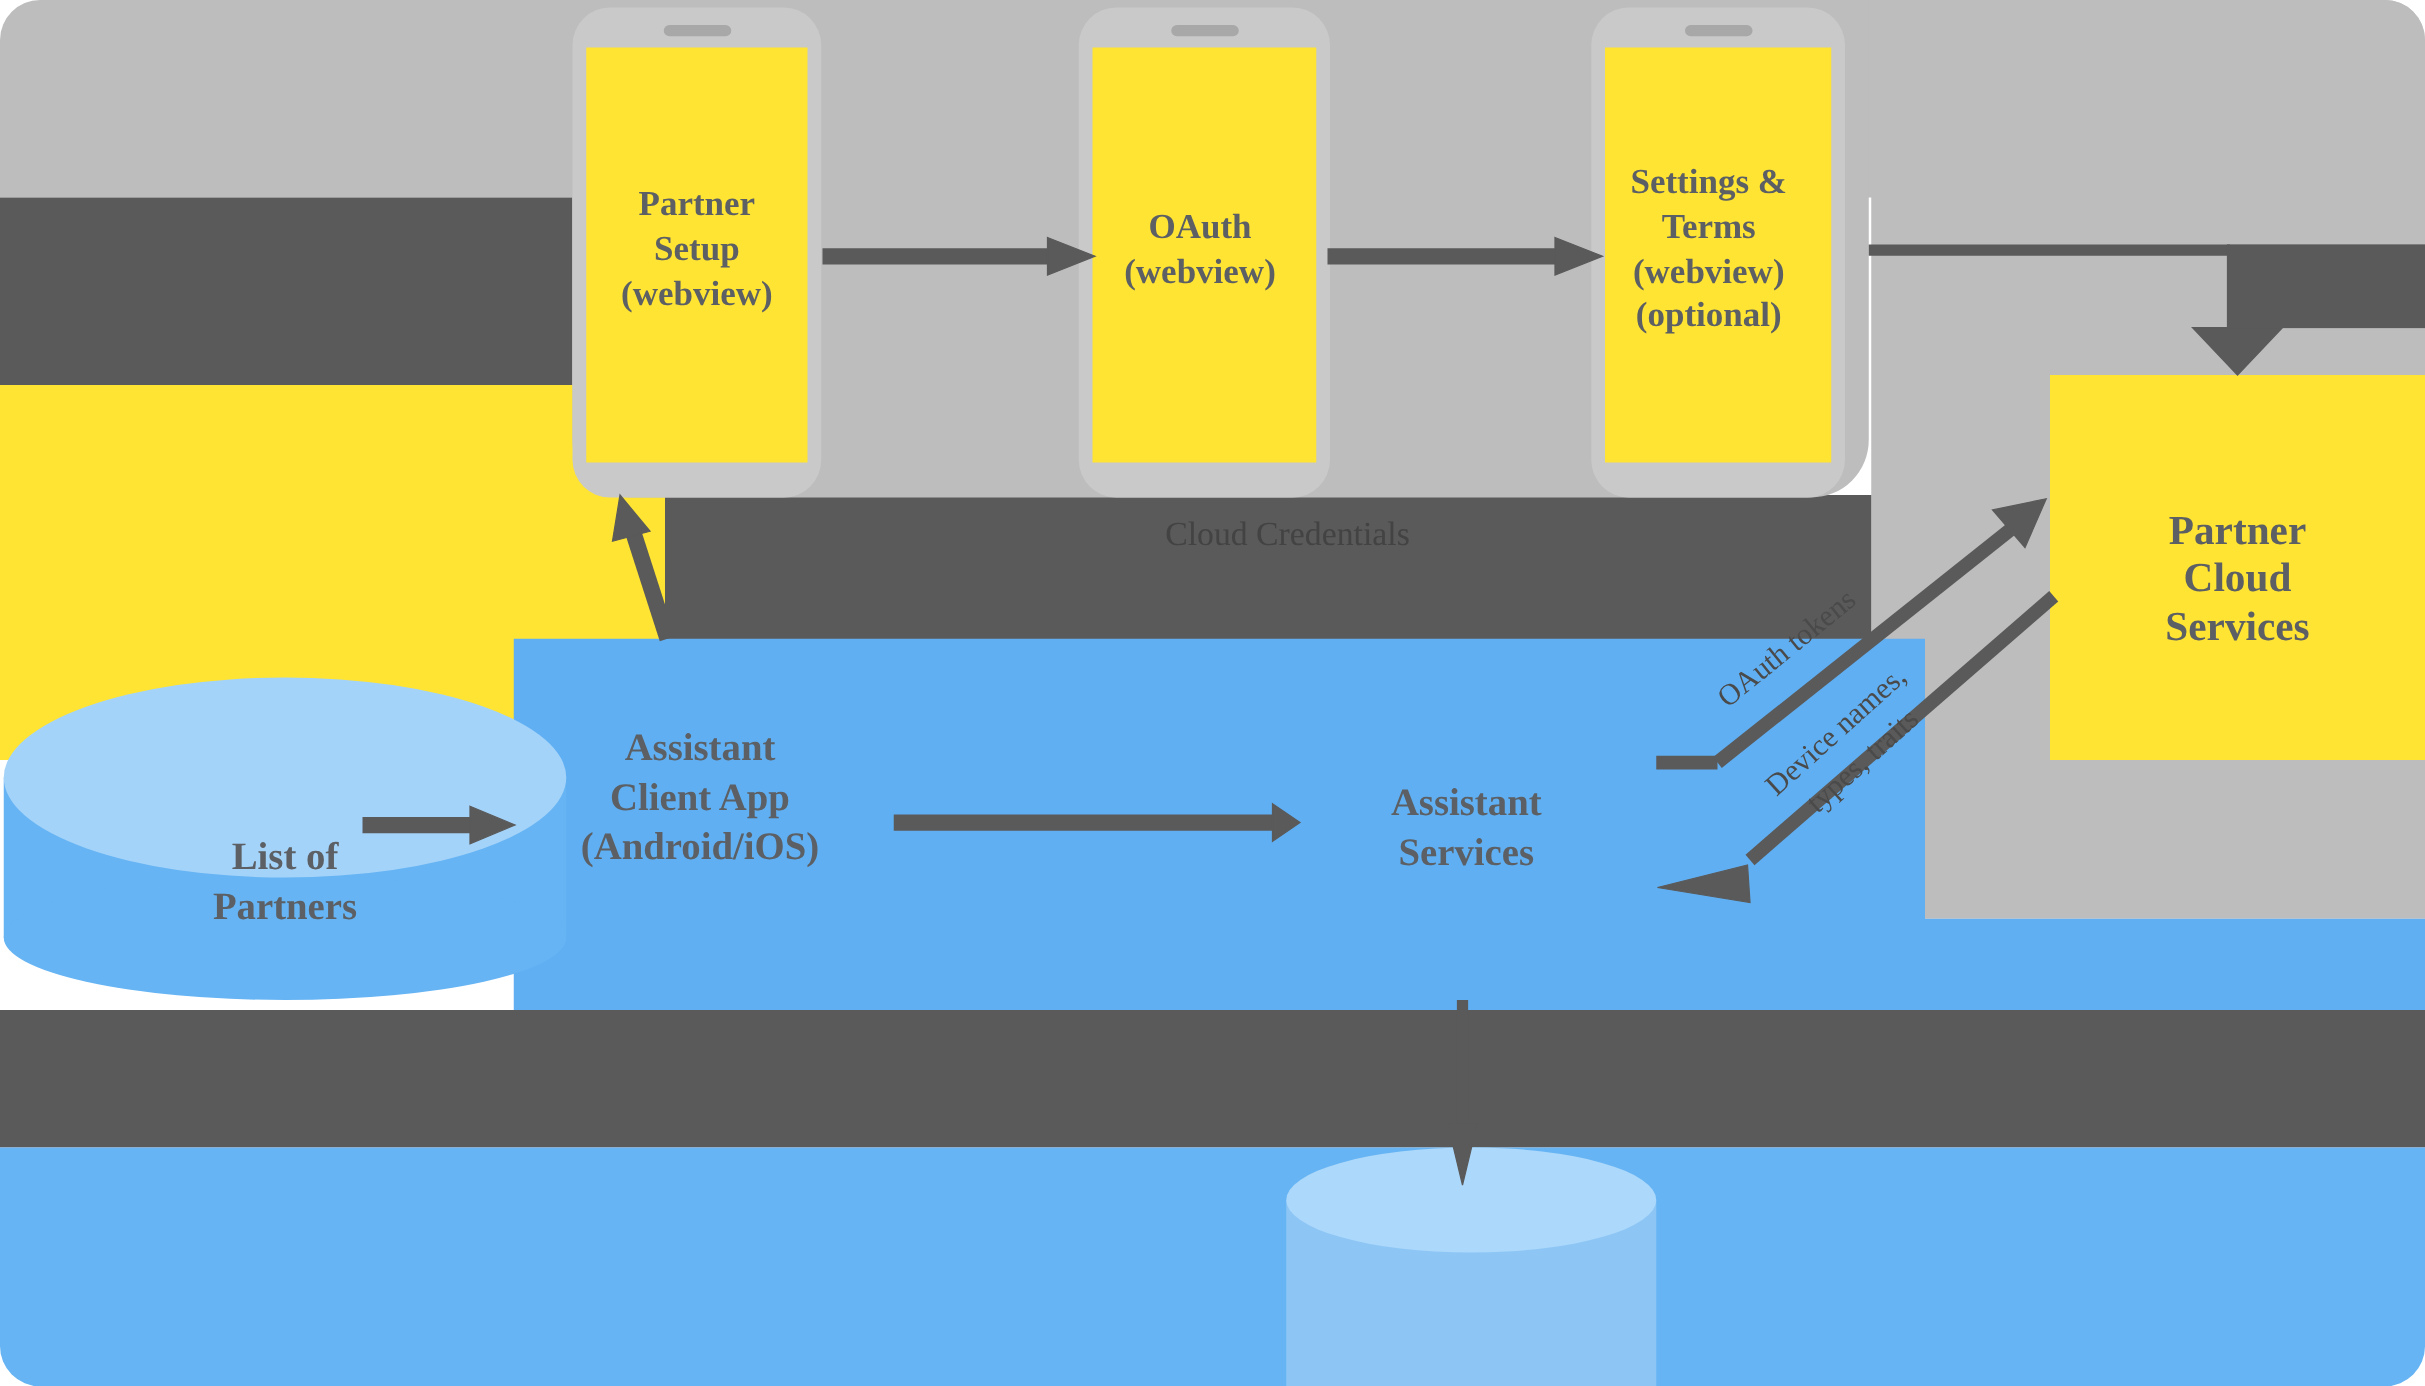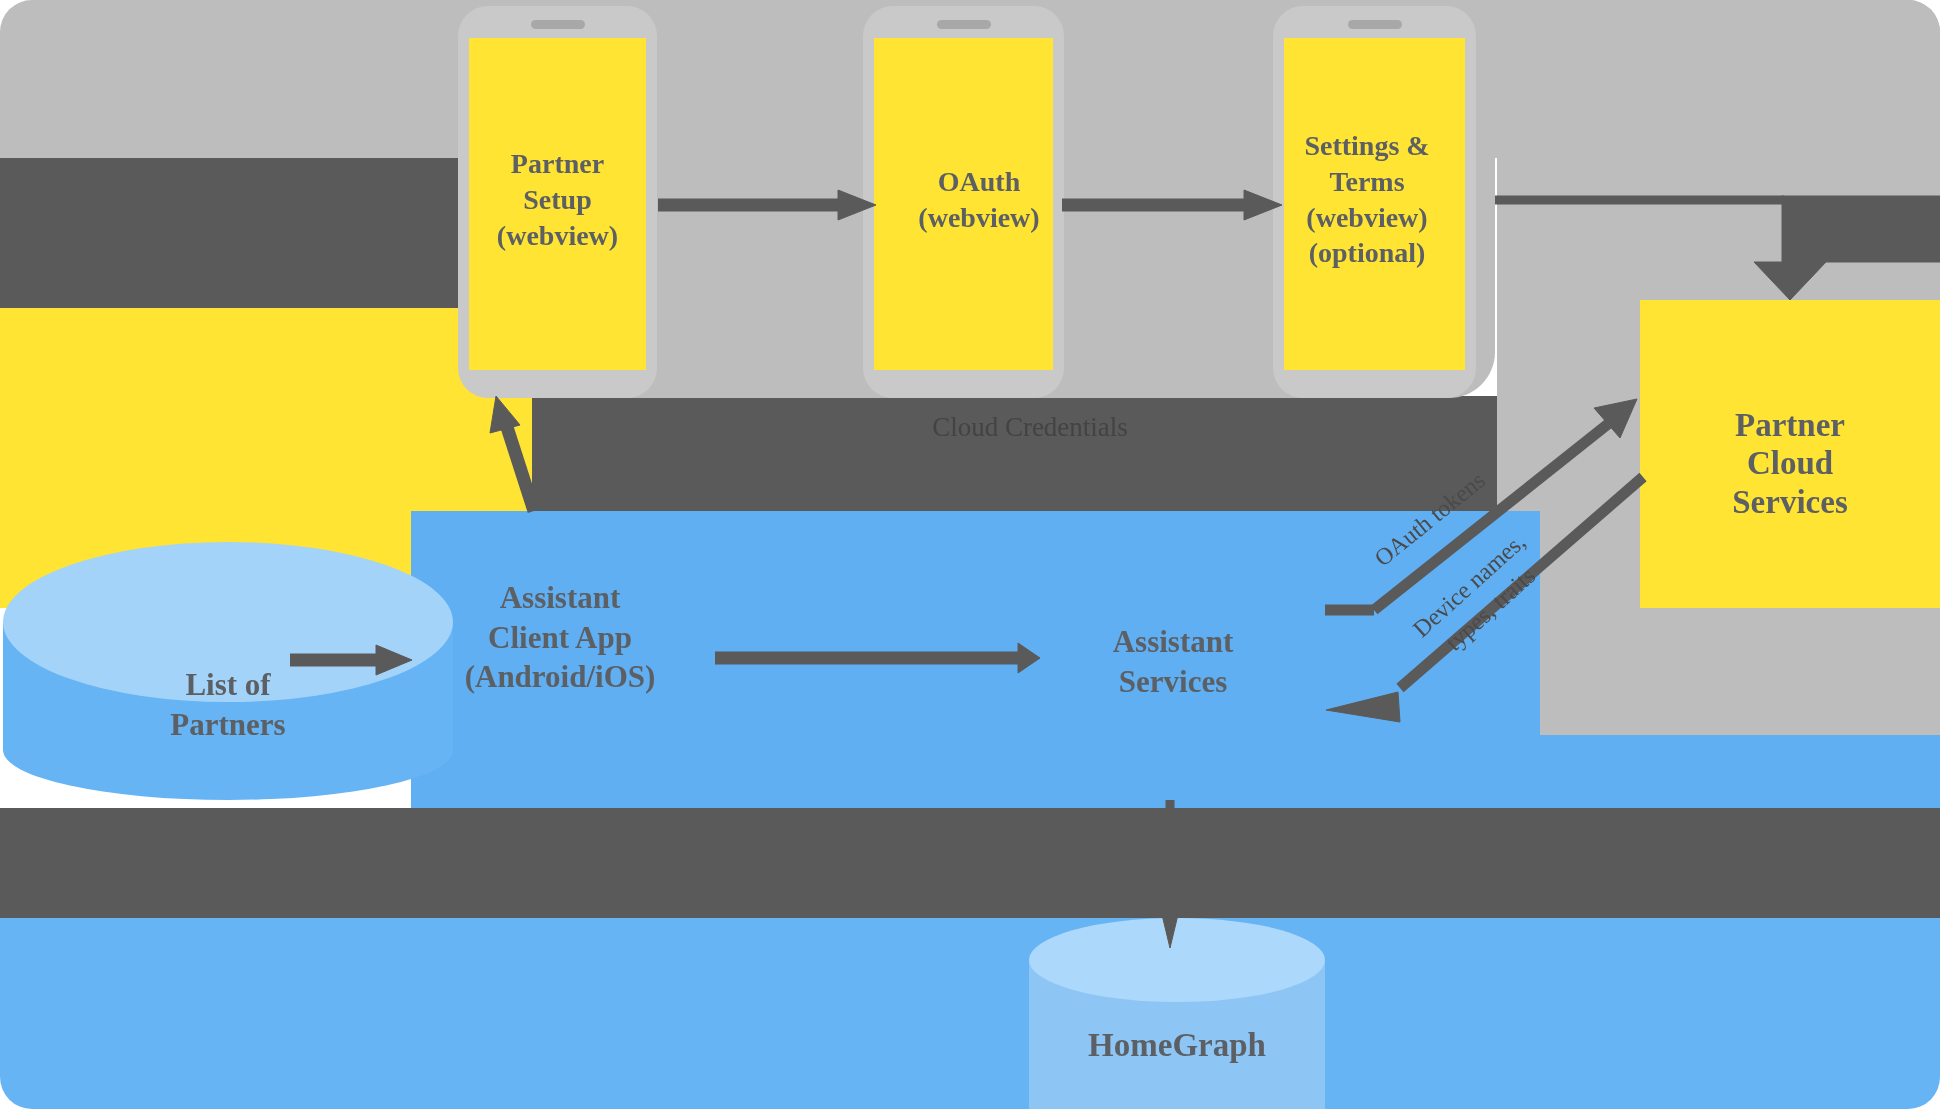--- a/index.html
+++ b/index.html
@@ -93,42 +93,41 @@
       <polygon points="1637,399 1620,438 1594,408"></polygon>
 
       <line x1="1643" y1="477" x2="1400" y2="688" stroke-width="11"></line>
       <polygon points="1326,710 1398,692 1400,722"></polygon>
     </g>
   </svg>
 
   <div class="label" style="left:469px;top:146px;width:177px;font-size:28px;">Partner
 Setup
 (webview)</div>
-  <div class="label" style="left:874px;top:164px;width:172px;font-size:28px;margin-left:19px;">OAuth
+  <div class="label" style="left:874px;top:164px;width:172px;font-size:28px;">OAuth
 (webview)</div>
   <div class="label" style="left:1284px;top:128px;width:166px;font-size:28px;">Settings &amp;
 Terms
 (webview)
 (optional)</div>
 
   <div class="label" style="left:78px;top:665px;width:300px;font-size:31px;">List of
 Partners</div>
 
   <div class="label" style="left:410px;top:578px;width:300px;font-size:31px;">Assistant
 Client App
 (Android/iOS)</div>
 
   <div class="label" style="left:1023px;top:622px;width:300px;font-size:31px;">Assistant
 Services</div>
 
   <div class="label" style="left:1640px;top:406px;width:300px;font-size:33px;line-height:1.16;">Partner
 Cloud
 Services</div>
 
-  <div class="label" style="left:1027px;top:1024px;width:300px;font-size:33px;">HomeGraph</div>
 
   <div class="flow-label" style="left:880px;top:412px;width:300px;font-size:27px;color:#434343;">Cloud Credentials</div>
 
   <div class="flow-label rot" style="left:1305px;top:506px;width:250px;font-size:24px;color:#4a4a4a;transform:rotate(-39deg);">OAuth tokens</div>
 
   <div class="flow-label rot" style="left:1340px;top:565px;width:280px;font-size:24px;line-height:1.35;color:#4a4a4a;transform:rotate(-42deg);">Device names,
 types, traits</div>
 
 </div>
 

